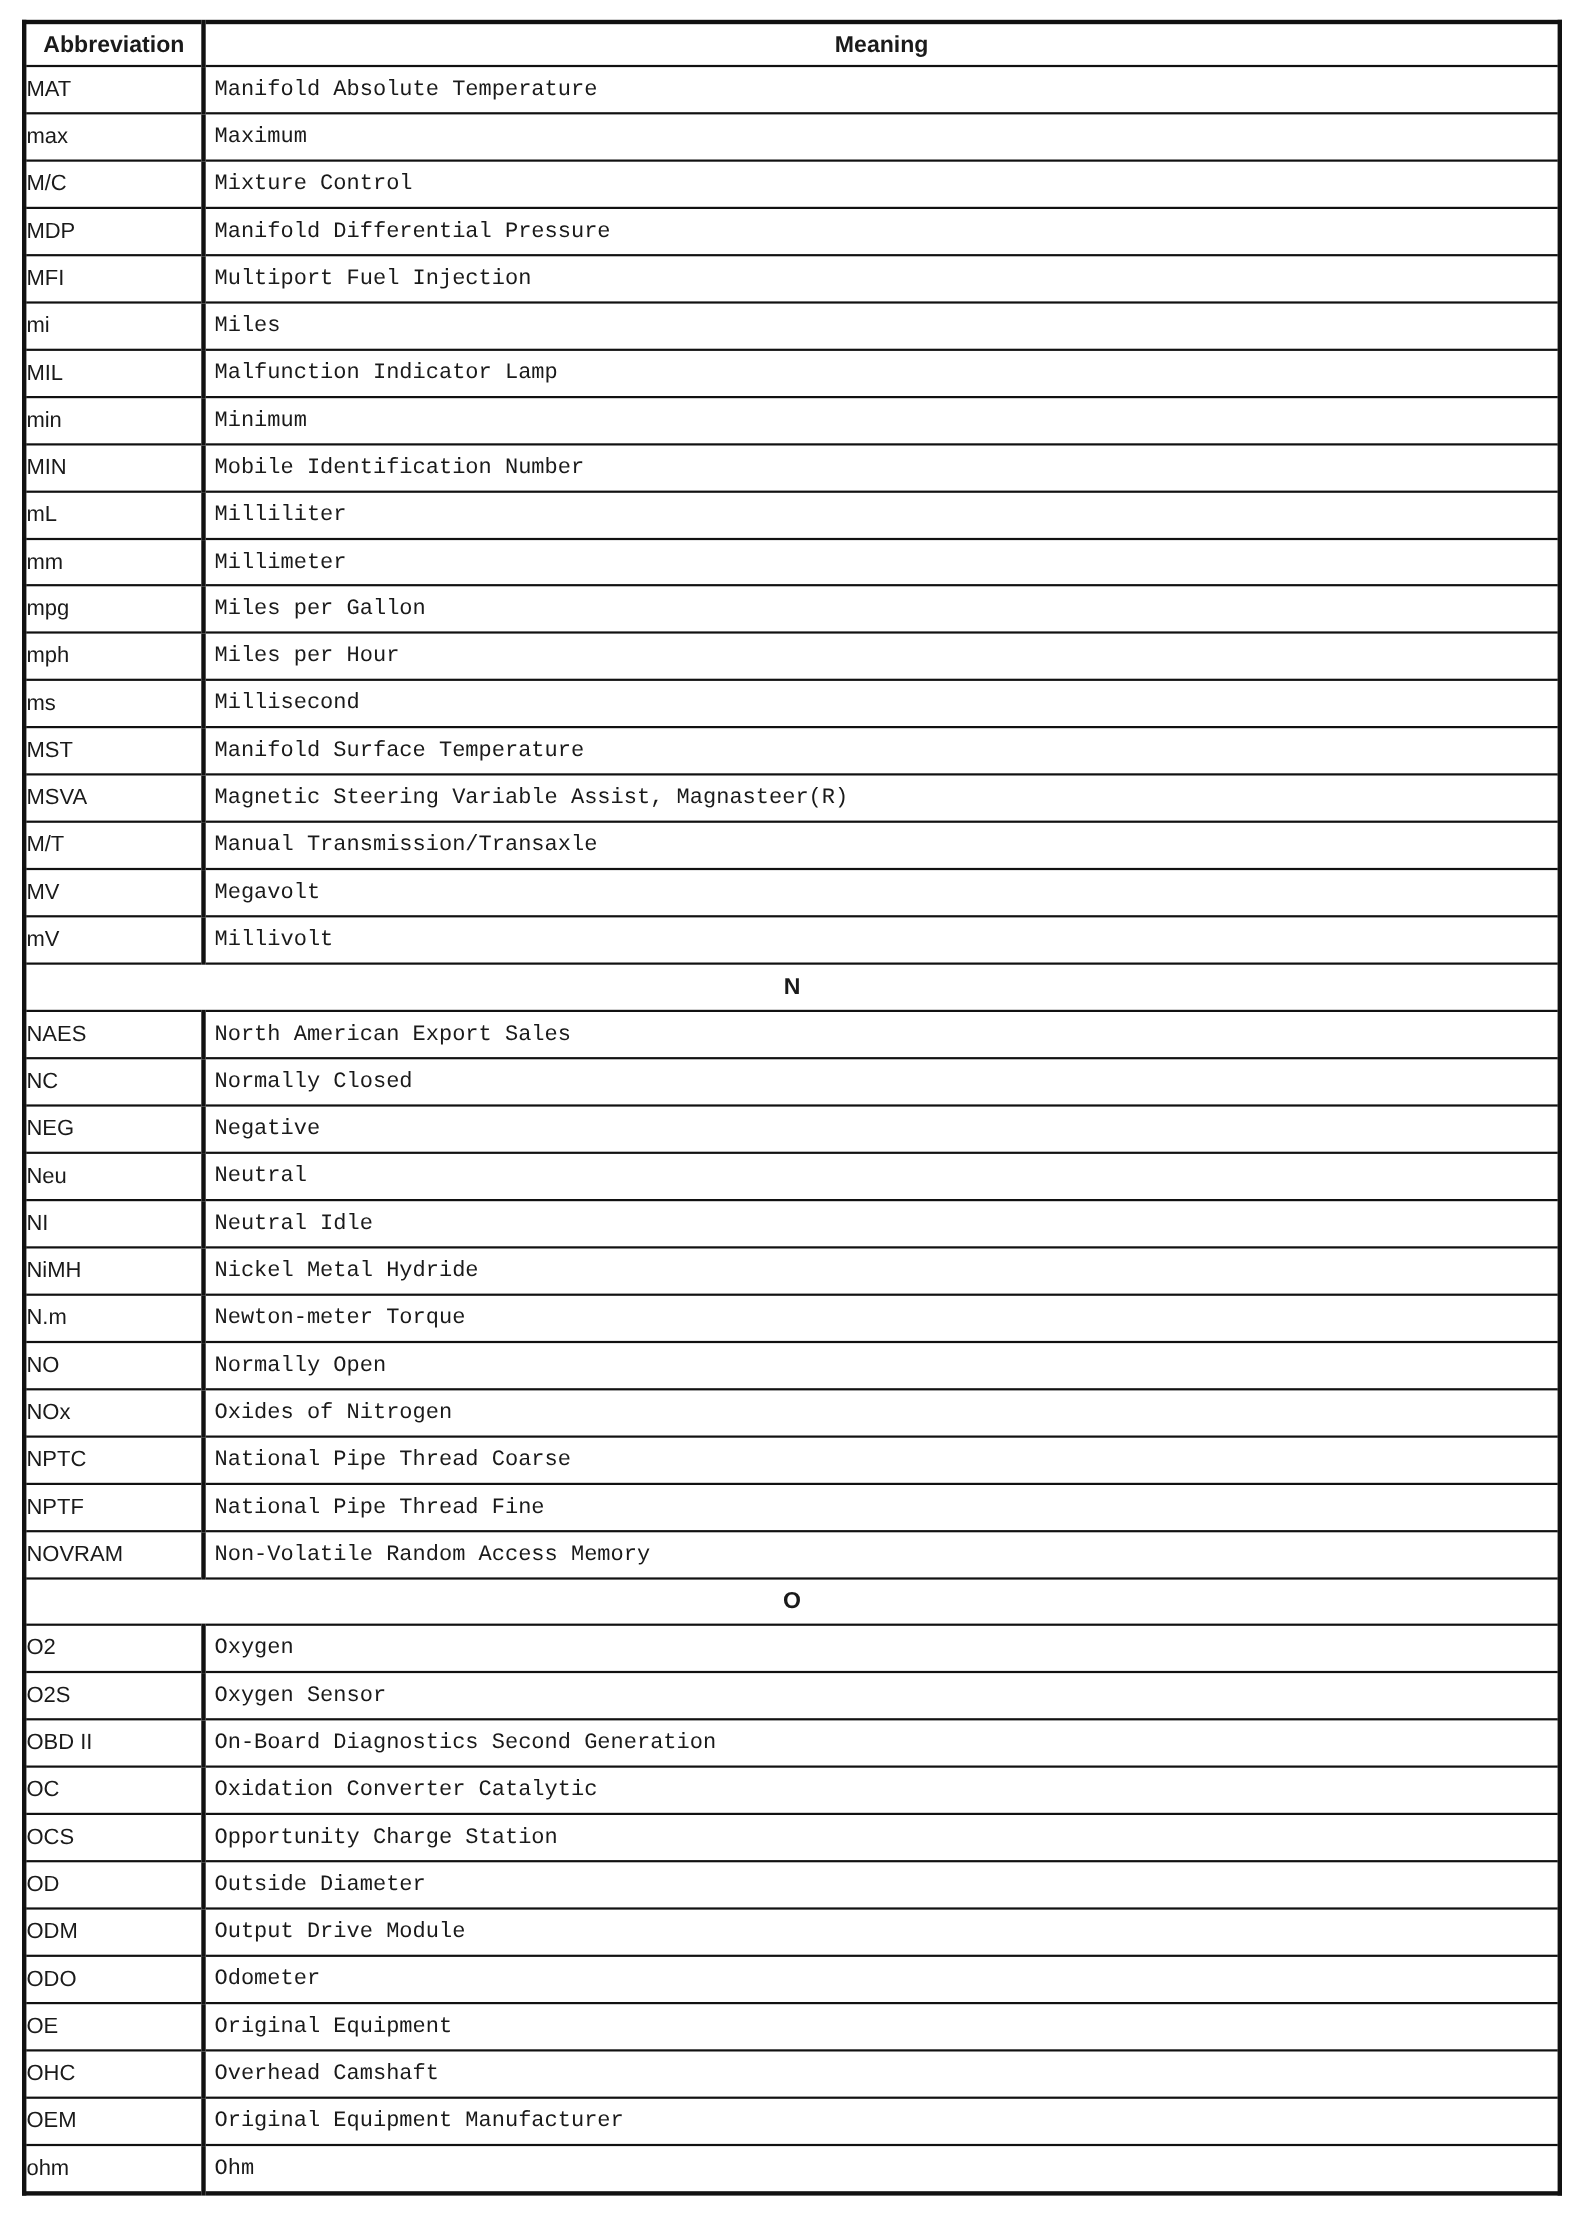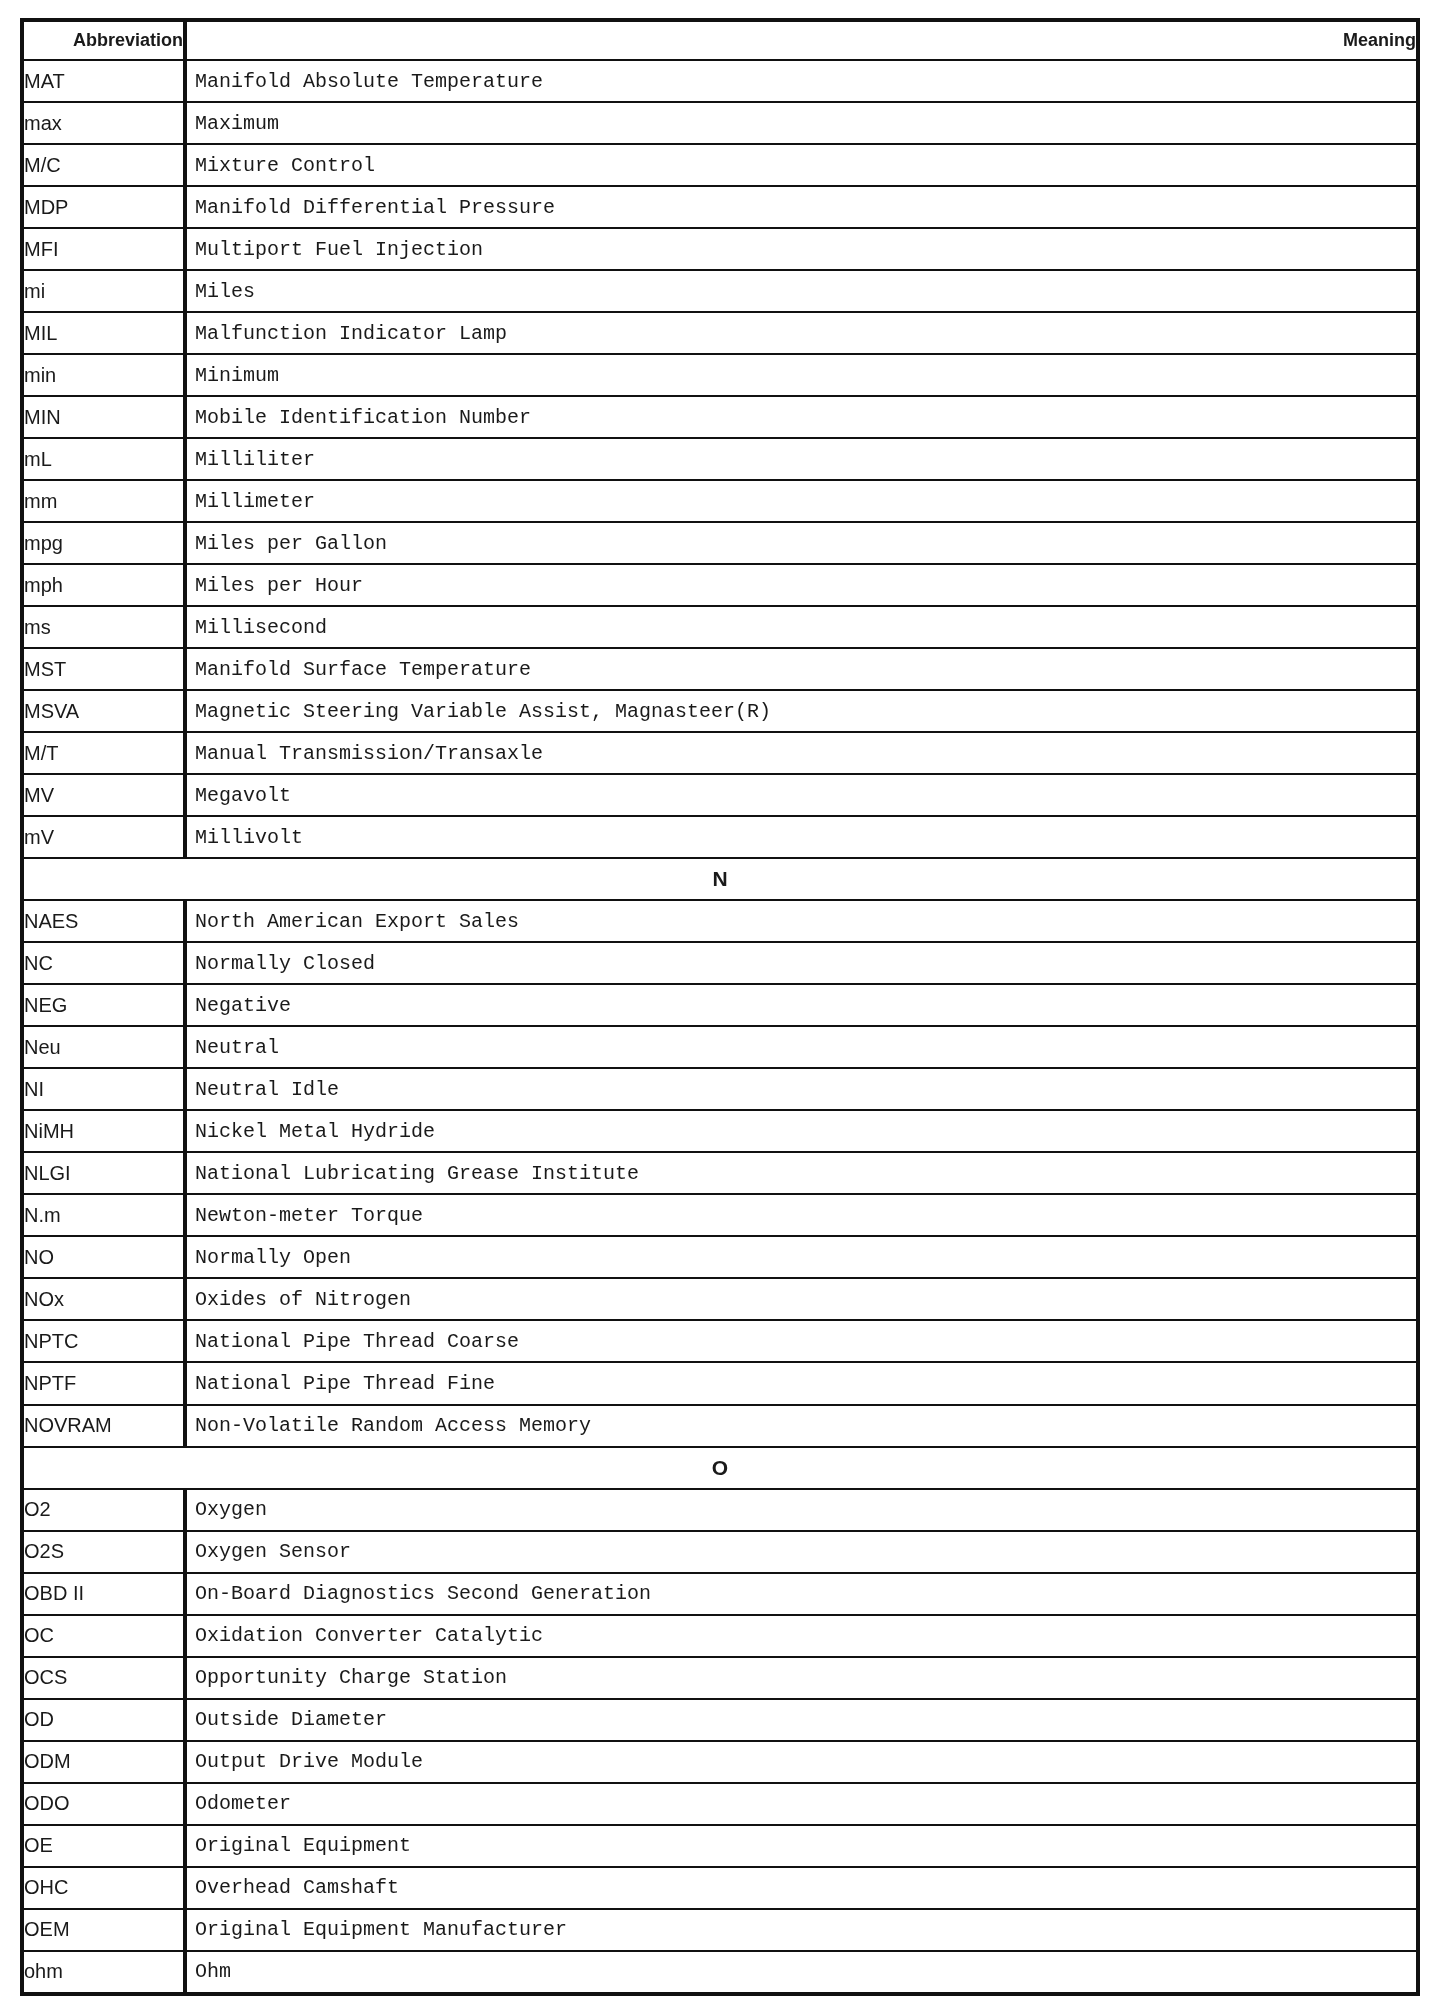--- a/index.html
+++ b/index.html
@@ -28,22 +28,22 @@
     border: 2px solid #111111;
     font-size: 20px;
     color: #1a1a1a;
     height: 37px;
     padding: 0;
     overflow: hidden;
     white-space: nowrap;
   }
   .abbr-table th {
     font-weight: bold;
-    text-align: right;
-    font-size: 18px;
+    text-align: center;
+    font-size: 21px;
   }
   .abbr-table th.h-abbr {
     border-right: 4px solid #111111;
   }
   .abbr-table td.abbr {
     text-align: left;
     border-right: 4px solid #111111;
   }
   .abbr-table td.meaning {
     text-align: left;
@@ -169,24 +169,20 @@
         </tr>
         <tr>
           <td class="abbr">NI</td>
           <td class="meaning">Neutral Idle</td>
         </tr>
         <tr>
           <td class="abbr">NiMH</td>
           <td class="meaning">Nickel Metal Hydride</td>
         </tr>
         <tr>
-          <td class="abbr">NLGI</td>
-          <td class="meaning">National Lubricating Grease Institute</td>
-        </tr>
-        <tr>
           <td class="abbr">N.m</td>
           <td class="meaning">Newton-meter Torque</td>
         </tr>
         <tr>
           <td class="abbr">NO</td>
           <td class="meaning">Normally Open</td>
         </tr>
         <tr>
           <td class="abbr">NOx</td>
           <td class="meaning">Oxides of Nitrogen</td>

